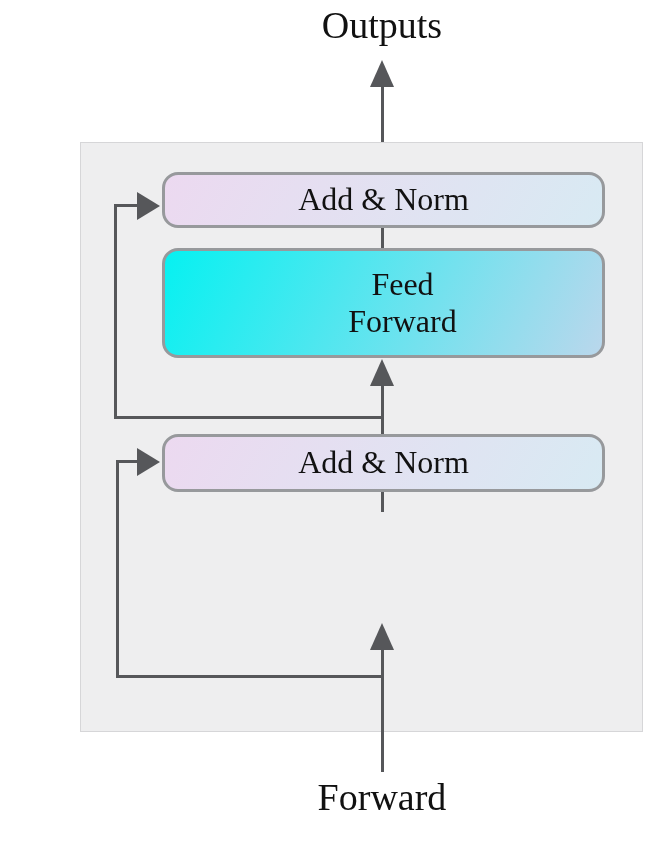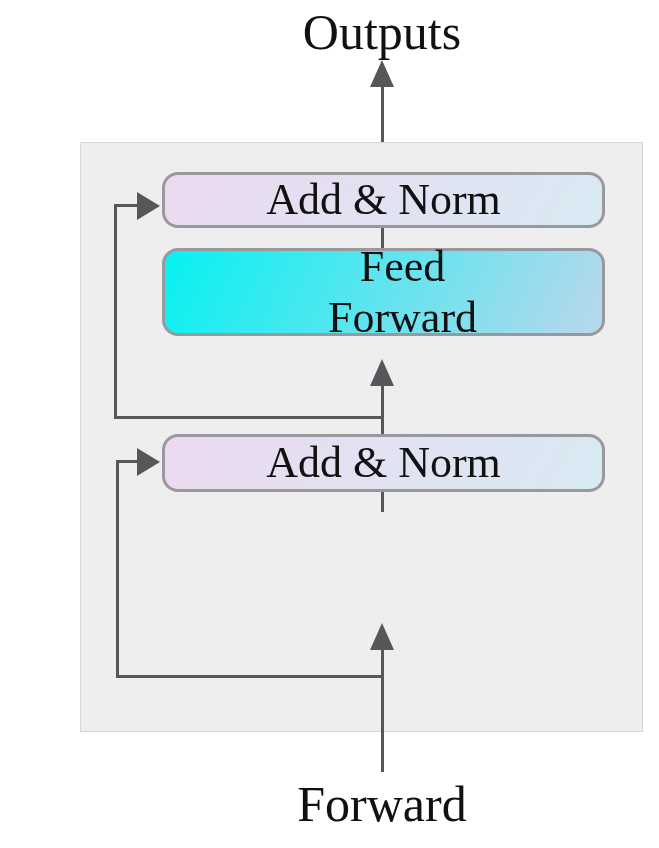--- a/index.html
+++ b/index.html
@@ -12,35 +12,35 @@
     --add-norm-1: #d8eaf3;
     --feed-forward-0: #06f1f1;
     --feed-forward-1: #bad7ec;
     --attention-0: #f9efd8;
     --attention-1: #e7b64c;
   }
   html,body{margin:0;padding:0;background:#ffffff;}
   body{font-family:"Liberation Serif","DejaVu Serif",serif;color:var(--text);}
   .canvas{position:relative;width:659px;height:848px;background:#ffffff;overflow:hidden;}
 
-  .txt{position:absolute;text-align:center;font-size:50px;line-height:1.05;color:var(--text);white-space:nowrap;}
+  .txt{position:absolute;text-align:center;font-size:38px;line-height:1.05;color:var(--text);white-space:nowrap;}
   .outputs-label{left:262px;top:6px;width:240px;}
   .inputs-label{left:282px;top:778px;width:200px;}
   .nx-label{left:0px;top:288px;width:64px;}
 
   .container{position:absolute;left:80px;top:142px;width:563px;height:590px;
              background:var(--container-bg);border:1px solid var(--container-border);
              box-sizing:border-box;}
 
   .block{position:absolute;left:162px;width:443px;box-sizing:border-box;
          border:3px solid var(--block-border);border-radius:16px;
          display:flex;align-items:center;justify-content:center;
-         font-size:44px;line-height:1.16;text-align:center;white-space:pre-line;}
+         font-size:32px;line-height:1.16;text-align:center;white-space:pre-line;}
   .block-add-norm-top   {top:172px;height:56px;background:linear-gradient(120deg,var(--add-norm-0),var(--add-norm-1));}
-  .block-feed-forward   {top:248px;height:88px;background:linear-gradient(115deg,var(--feed-forward-0),var(--feed-forward-1));padding-left:38px;}
+  .block-feed-forward   {top:248px;height:110px;background:linear-gradient(115deg,var(--feed-forward-0),var(--feed-forward-1));padding-left:38px;}
   .block-add-norm-bottom{top:434px;height:58px;background:linear-gradient(120deg,var(--add-norm-0),var(--add-norm-1));}
   .block-attention      {top:510px;height:112px;background:linear-gradient(125deg,var(--attention-0) 10%,var(--attention-1));}
 
   .line{position:absolute;background:var(--line);}
   .ah-up{position:absolute;width:0;height:0;
          border-left:12px solid transparent;border-right:12px solid transparent;
          border-bottom:27px solid var(--line);}
   .ah-right{position:absolute;width:0;height:0;
          border-top:14px solid transparent;border-bottom:14px solid transparent;
          border-left:23px solid var(--line);}

